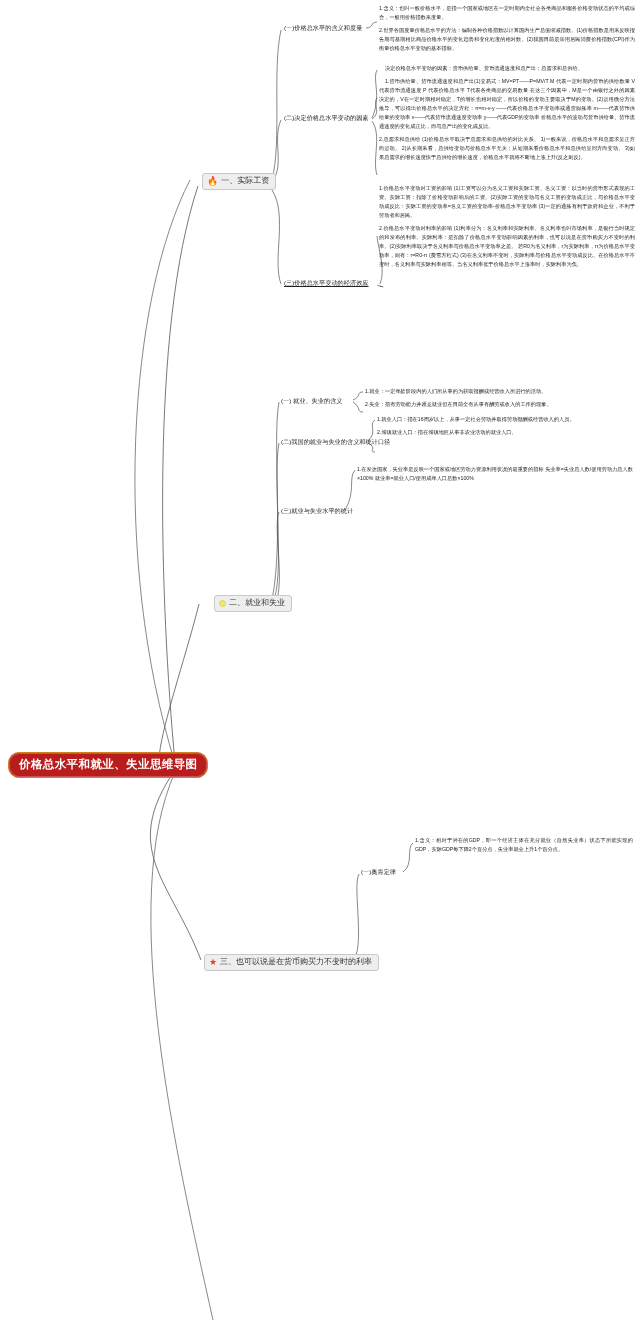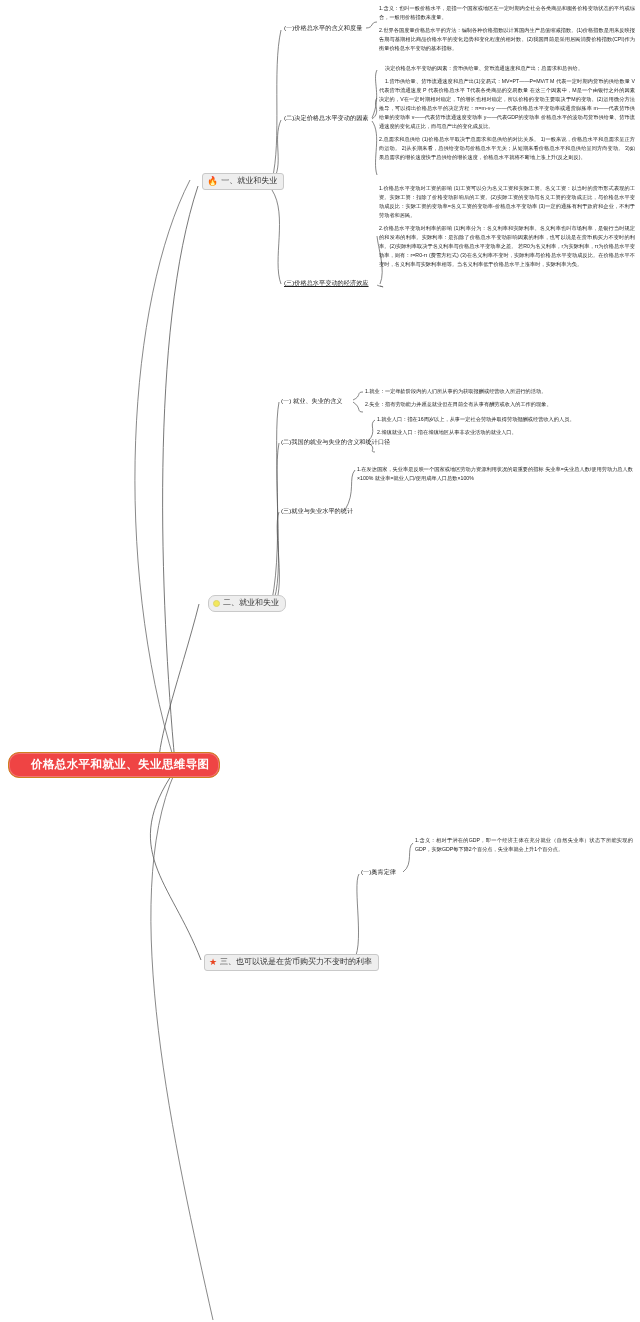--- a/index.html
+++ b/index.html
@@ -8,28 +8,28 @@
     width:640px; height:1322px; position:relative; overflow:hidden;
     font-family:"Liberation Sans","DejaVu Sans",sans-serif;
     color:#1a1a1a;
   }
   #mindmap { position:absolute; inset:0; width:640px; height:1322px; }
   #edges { position:absolute; left:0; top:0; width:640px; height:1322px; pointer-events:none; }
 
   
   .root-node {
     position:absolute;
-    background:#ef4444;
+    background:#b91c1c;
     border:1px solid #d07f1f;
     border-radius:11px;
     color:#ffffff;
     font-size:11.5px;
     font-weight:bold;
     letter-spacing:0.4px;
-    padding:5px 9px 6px 22px;
+    padding:5px 9px 6px 10px;
     white-space:nowrap;
     line-height:1.1;
     box-shadow:0 0 0 1px rgba(255,255,255,0.25) inset;
   }
 
   
   .branch-node {
     position:absolute;
     background:#eeeeee;
     border:1px solid #c9c9c9;
@@ -121,21 +121,21 @@
 
       <path d="M352,962 C366,950 352,886 359,874"></path>
       <path d="M403,872 C414,864 406,848 413,843"></path>
     </g>
   </svg>
 
   <div class="root-node" style="left:8px; top:752px;">价格总水平和就业、失业思维导图</div>
 
   <div class="branch-node" style="left:202px; top:173px;">
     <span class="bicon icon-flame">🔥</span>
-    <span>一、就业和失业</span>
+    <span>一、实际工资</span>
   </div>
 
   <div class="sub-label" style="left:284px; top:24px;">(一)价格总水平的含义和度量</div>
   <div class="sub-label" style="left:284px; top:114px;">(二)决定价格总水平变动的因素</div>
   <div class="sub-label underline" style="left:284px; top:279px;">(三)价格总水平变动的经济效应</div>
 
   <div class="detail-block" style="left:379px; top:4px; width:256px;">
     <p>1.含义：也叫一般价格水平，是指一个国家或地区在一定时期内全社会各类商品和服务价格变动状态的平均或综合，一般用价格指数来度量。</p>
     <p>2.世界各国度量价格总水平的方法：编制各种价格指数以计算国内生产总值缩减指数。(1)价格指数是用来反映报告期与基期相比商品价格水平的变化趋势和变化程度的相对数。(2)我国目前是采用居民消费价格指数(CPI)作为衡量价格总水平变动的基本指标。</p>
   </div>
@@ -144,21 +144,21 @@
     <p class="indent">决定价格总水平变动的因素：货币供给量、货币流通速度和总产出；总需求和总供给。</p>
     <p class="indent">1.货币供给量、货币流通速度和总产出(1)交易式：MV=PT——P=MV/T M 代表一定时期内货币的供给数量 V代表货币流通速度 P 代表价格总水平 T代表各类商品的交易数量 在这三个因素中，M是一个由银行之外的因素决定的，V在一定时期相对稳定，T的增长也相对稳定，所以价格的变动主要取决于M的变动。(2)运用微分方法推导，可以得出价格总水平的决定方程：π=m-v-y ——代表价格总水平变动率或通货膨胀率 m——代表货币供给量的变动率 v——代表货币流通速度变动率 y——代表GDP的变动率 价格总水平的波动与货币供给量、货币流通速度的变化成正比，而与总产出的变化成反比。</p>
     <p>2.总需求和总供给 (1)价格总水平取决于总需求和总供给的对比关系。 1)一般来说，价格总水平和总需求呈正方向运动。 2)从长期来看，总供给变动与价格总水平无关；从短期来看价格总水平和总供给呈同方向变动。 3)如果总需求的增长速度快于总供给的增长速度，价格总水平就将不断地上涨上升(反之则反)。</p>
   </div>
 
   <div class="detail-block" style="left:379px; top:184px; width:256px;">
     <p>1.价格总水平变动对工资的影响 (1)工资可以分为名义工资和实际工资。名义工资：以当时的货币形式表现的工资。实际工资：扣除了价格变动影响后的工资。(2)实际工资的变动与名义工资的变动成正比，与价格总水平变动成反比：实际工资的变动率=名义工资的变动率-价格总水平变动率 (3)一定的通胀有利于政府和企业，不利于劳动者和居民。</p>
     <p>2.价格总水平变动对利率的影响 (1)利率分为：名义利率和实际利率。名义利率也叫市场利率，是银行当时规定的和发布的利率。实际利率：是扣除了价格总水平变动影响因素的利率，也可以说是在货币购买力不变时的利率。(2)实际利率取决于名义利率与价格总水平变动率之差。 若R0为名义利率，r为实际利率，π为价格总水平变动率，则有：r=R0-π (费雪方程式) (3)在名义利率不变时，实际利率与价格总水平变动成反比。在价格总水平不变时，名义利率与实际利率相等。当名义利率低于价格总水平上涨率时，实际利率为负。</p>
   </div>
 
-  <div class="branch-node" style="left:208px; top:595px;border-radius:7px;">
+  <div class="branch-node" style="left:214px; top:595px;">
     <span class="icon-circle"></span>
     <span>二、就业和失业</span>
   </div>
 
   <div class="sub-label" style="left:281px; top:397px;">(一) 就业、失业的含义</div>
   <div class="sub-label" style="left:281px; top:438px;">(二)我国的就业与失业的含义和统计口径</div>
   <div class="sub-label" style="left:281px; top:507px;">(三)就业与失业水平的统计</div>
 
   <div class="detail-block" style="left:365px; top:387px; width:268px;">
     <p>1.就业：一定年龄阶段内的人们所从事的为获取报酬或经营收入所进行的活动。</p>

